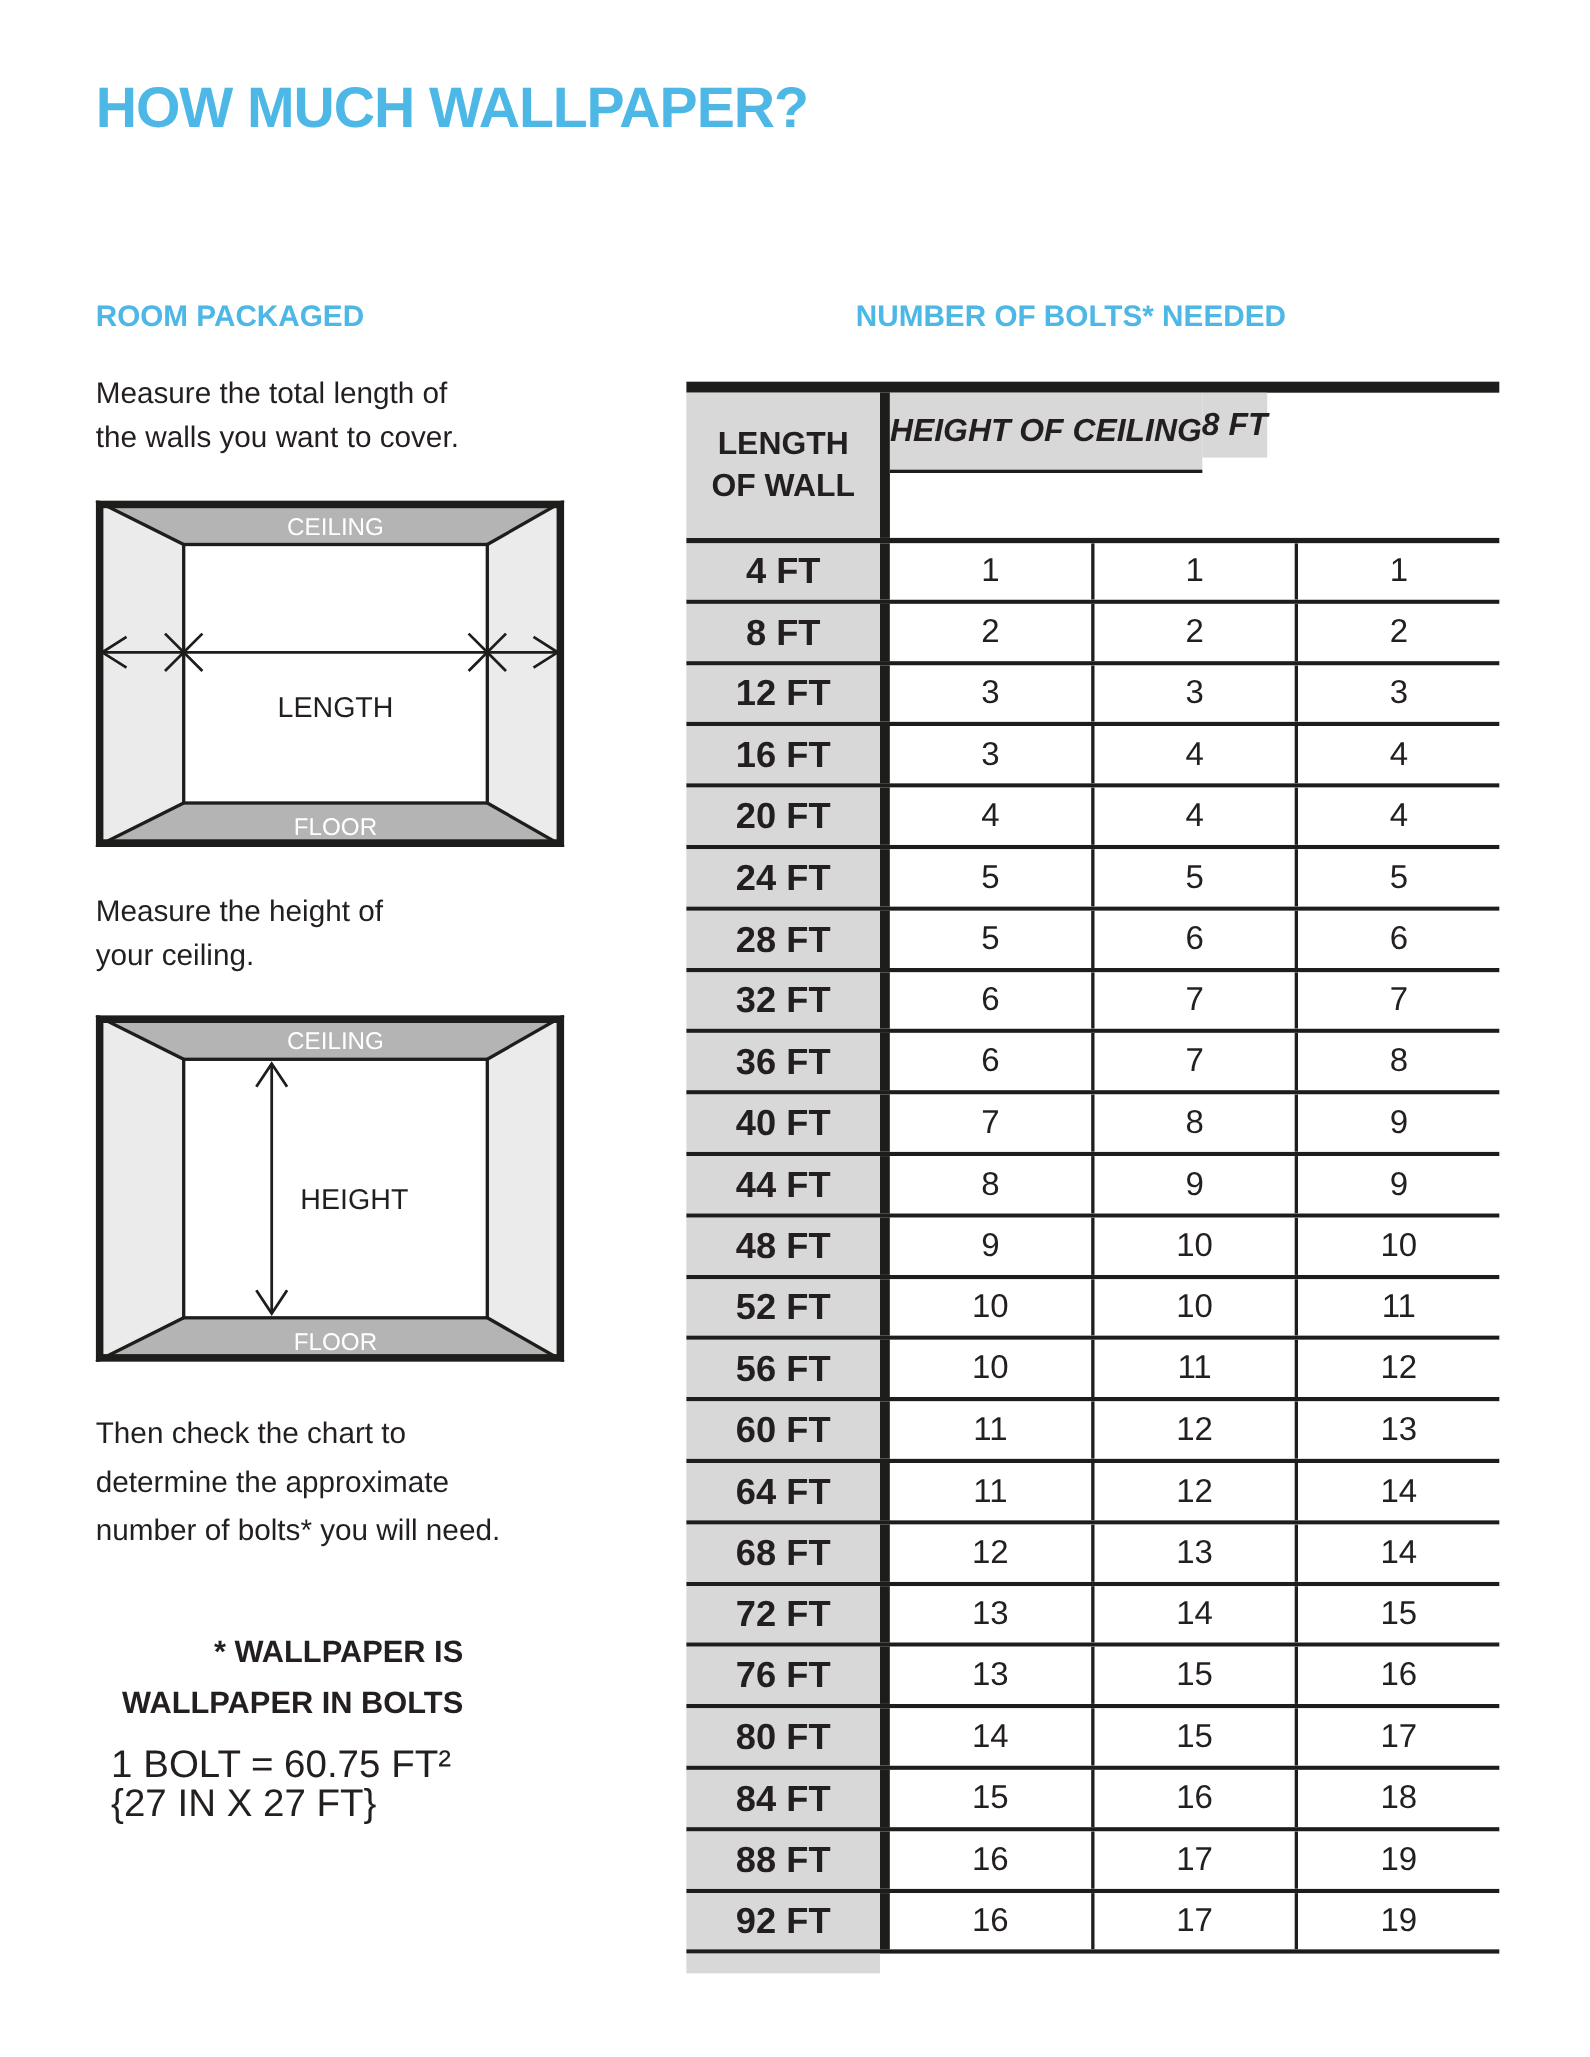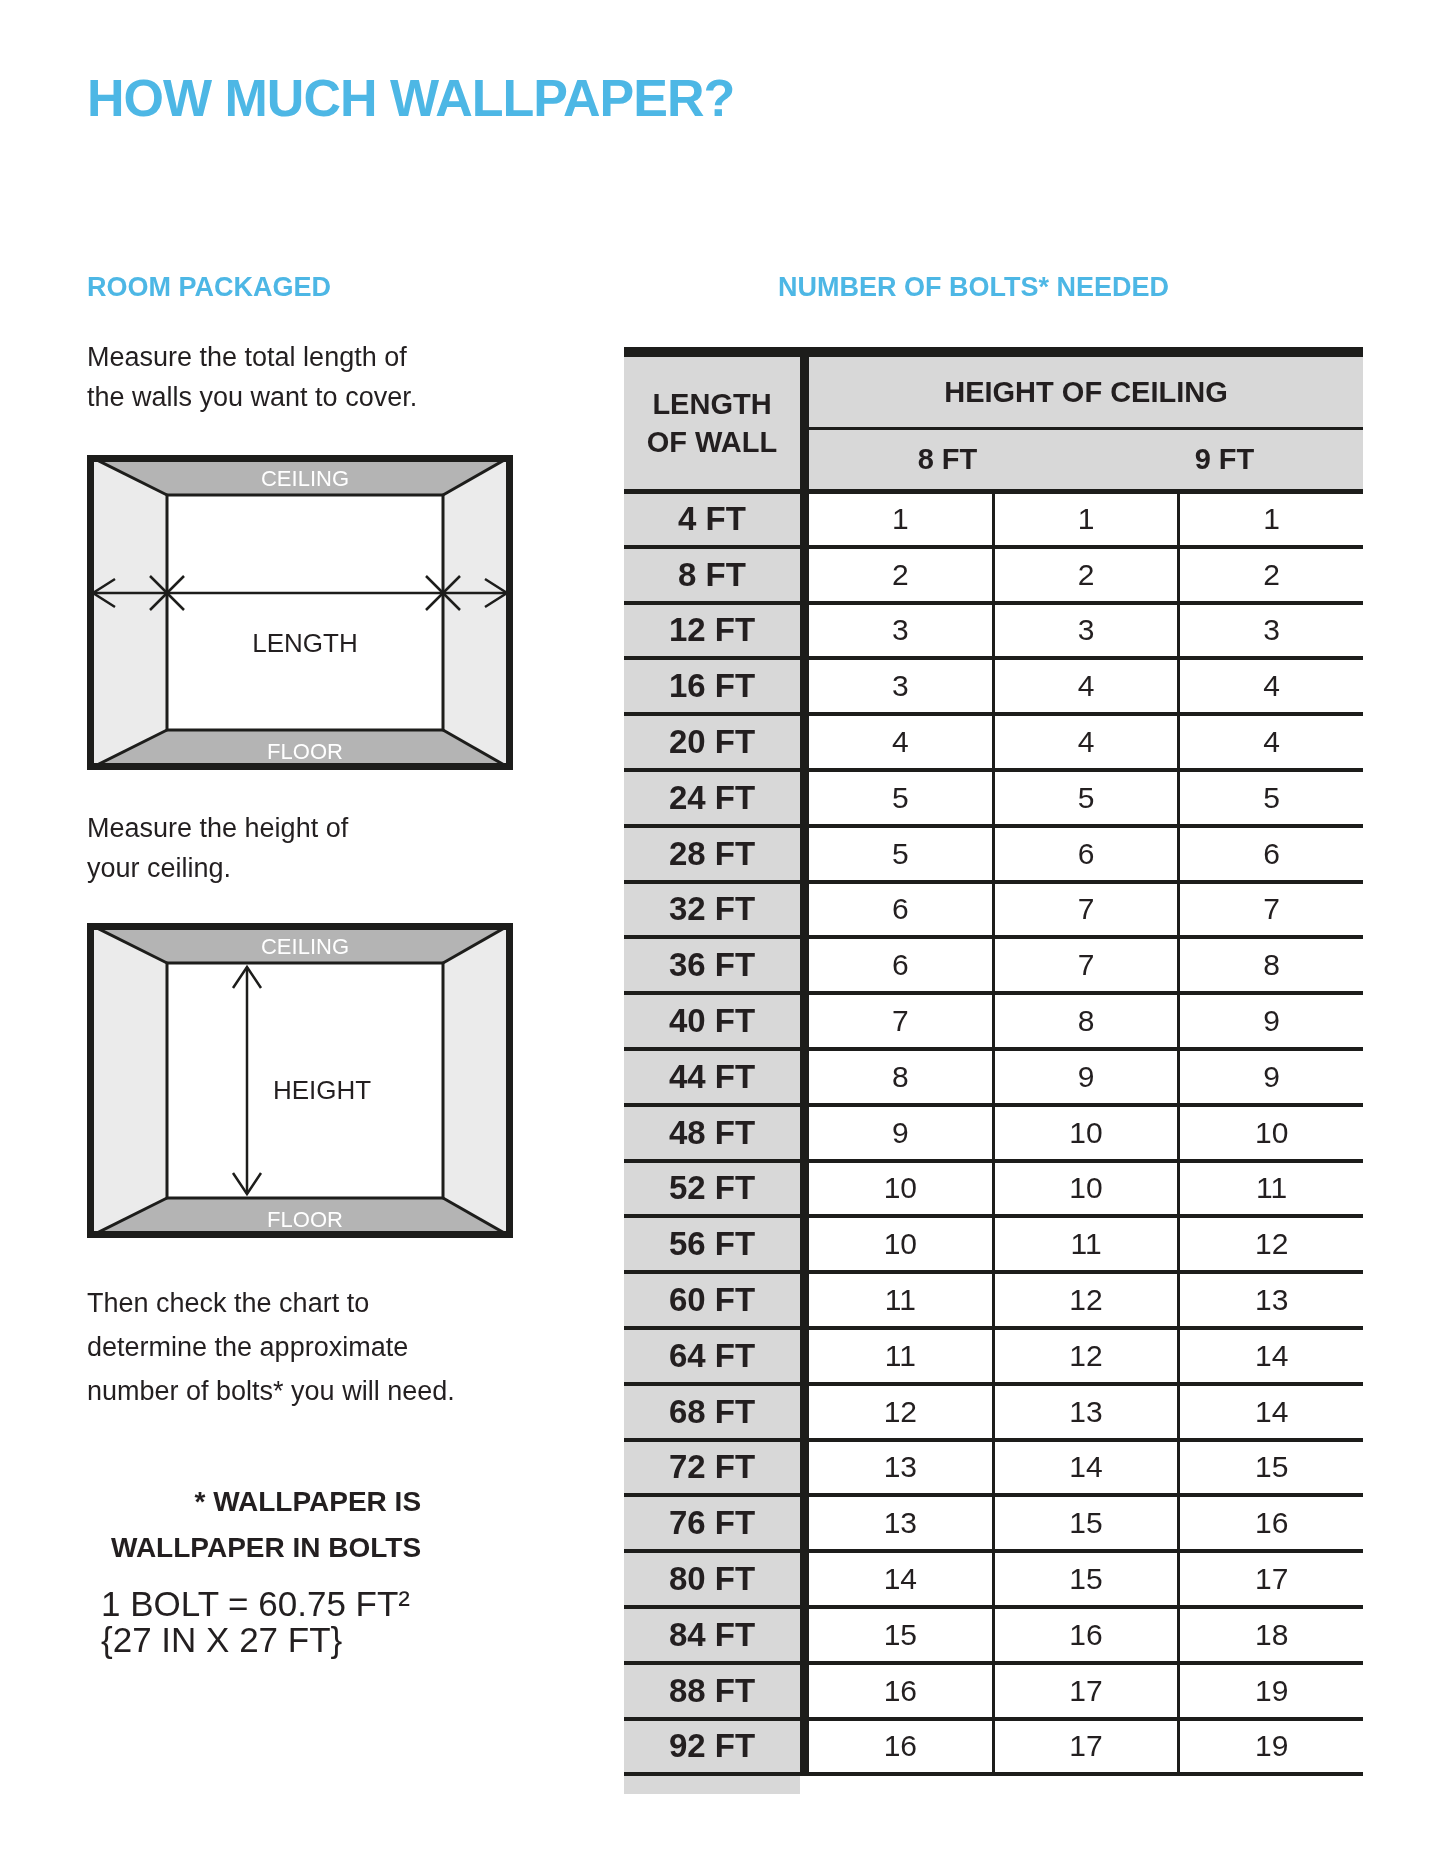--- a/index.html
+++ b/index.html
@@ -36,21 +36,21 @@
   .btable { left:624px; top:347px; width:739px; }
   .btable * { box-sizing:border-box; }
   .topbar { width:739px; height:10px; background:#1d1d1b; }
   .thead { display:flex; width:739px; height:132px; }
   .corner {
     width:176px; background:#d8d8d8; display:flex; flex-direction:column;
     align-items:center; justify-content:center; font-size:29px; font-weight:bold;
     line-height:38px; text-align:center;
   }
   .vbar { width:9px; background:#1d1d1b; flex:0 0 9px; }
-  .right-head { flex:1; display:flex; flex-direction:column; }
+  .right-head { flex:1; display:flex; flex-direction:row;font-style:italic; }
   .group-head {
     height:73px; background:#d8d8d8; border-bottom:3px solid #1d1d1b;
     display:flex; align-items:center; justify-content:center;
     font-size:29px; font-weight:bold;
   }
   .col-heads { height:59px; background:#d8d8d8; display:flex; }
   .col-head {
     flex:1; display:flex; align-items:center; justify-content:center;
     font-size:29px; font-weight:bold;
   }
@@ -160,21 +160,20 @@
     <div class="thead">
       <div class="corner">
         <span>LENGTH</span>
         <span>OF WALL</span>
       </div>
       <div class="vbar"></div>
       <div class="right-head">
         <div class="group-head">HEIGHT OF CEILING</div>
         <div class="col-heads">
           <div class="col-head">8 FT</div>
-          <div class="col-head">9 FT</div>
         </div>
       </div>
     </div>
     <div class="tbody">
         <div class="trow">
           <div class="tlabel">4 FT</div>
           <div class="vbar"></div>
           <div class="tcell">1</div>
           <div class="tcell">1</div>
           <div class="tcell">1</div>

